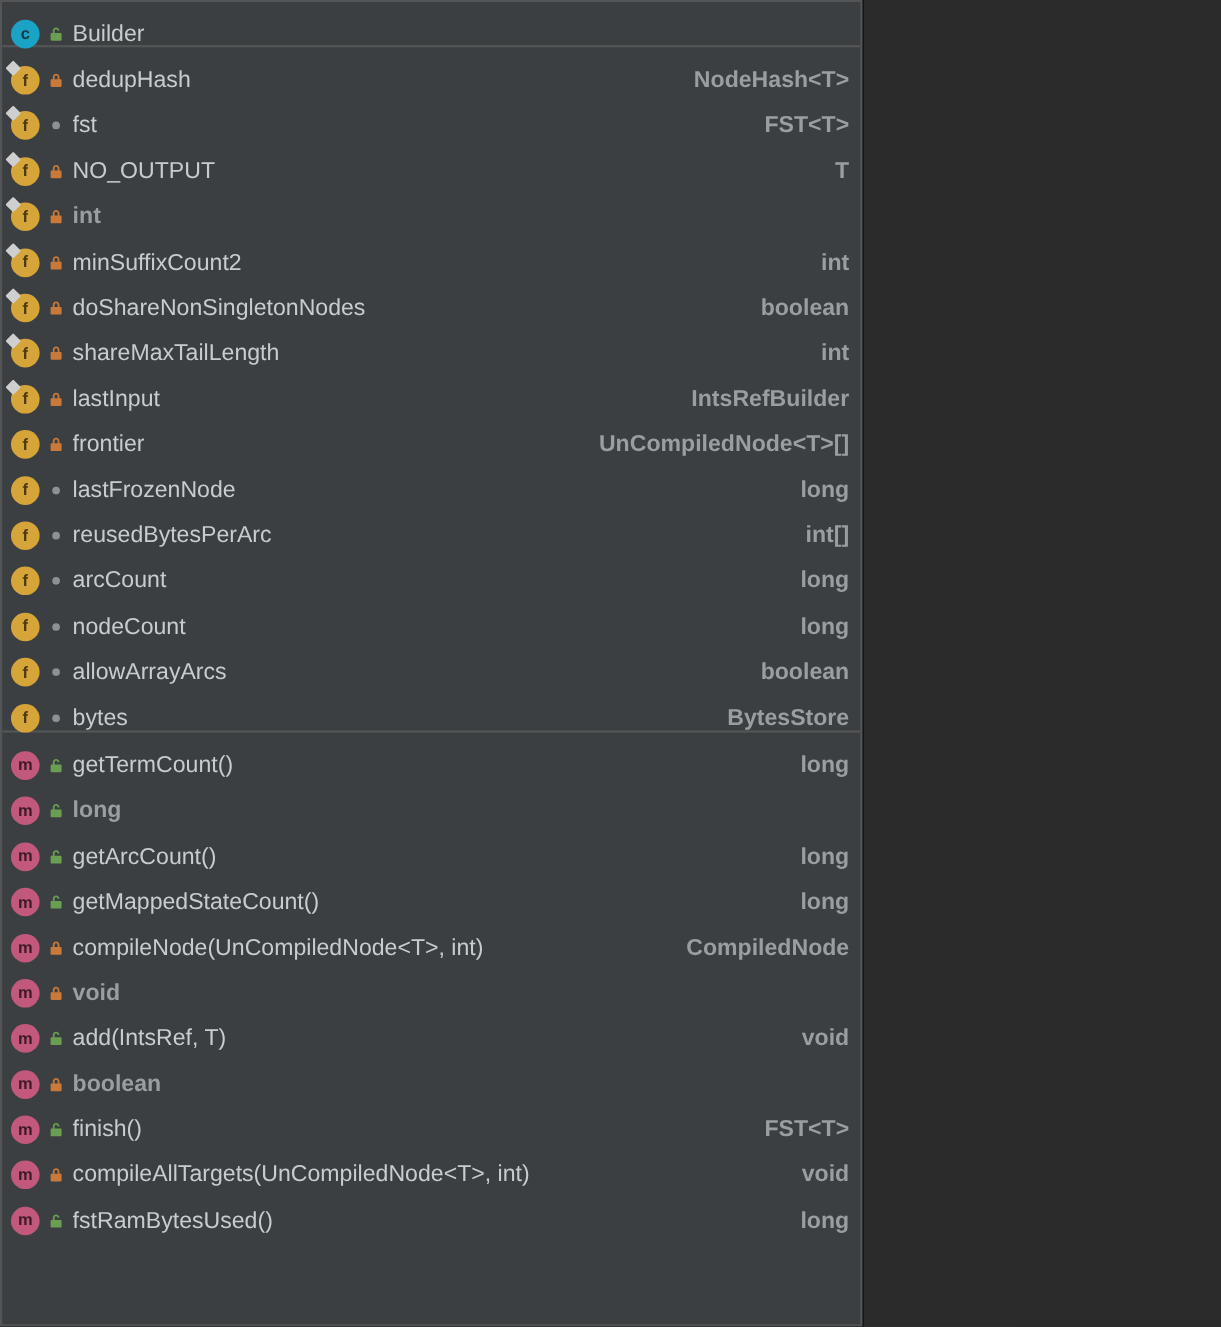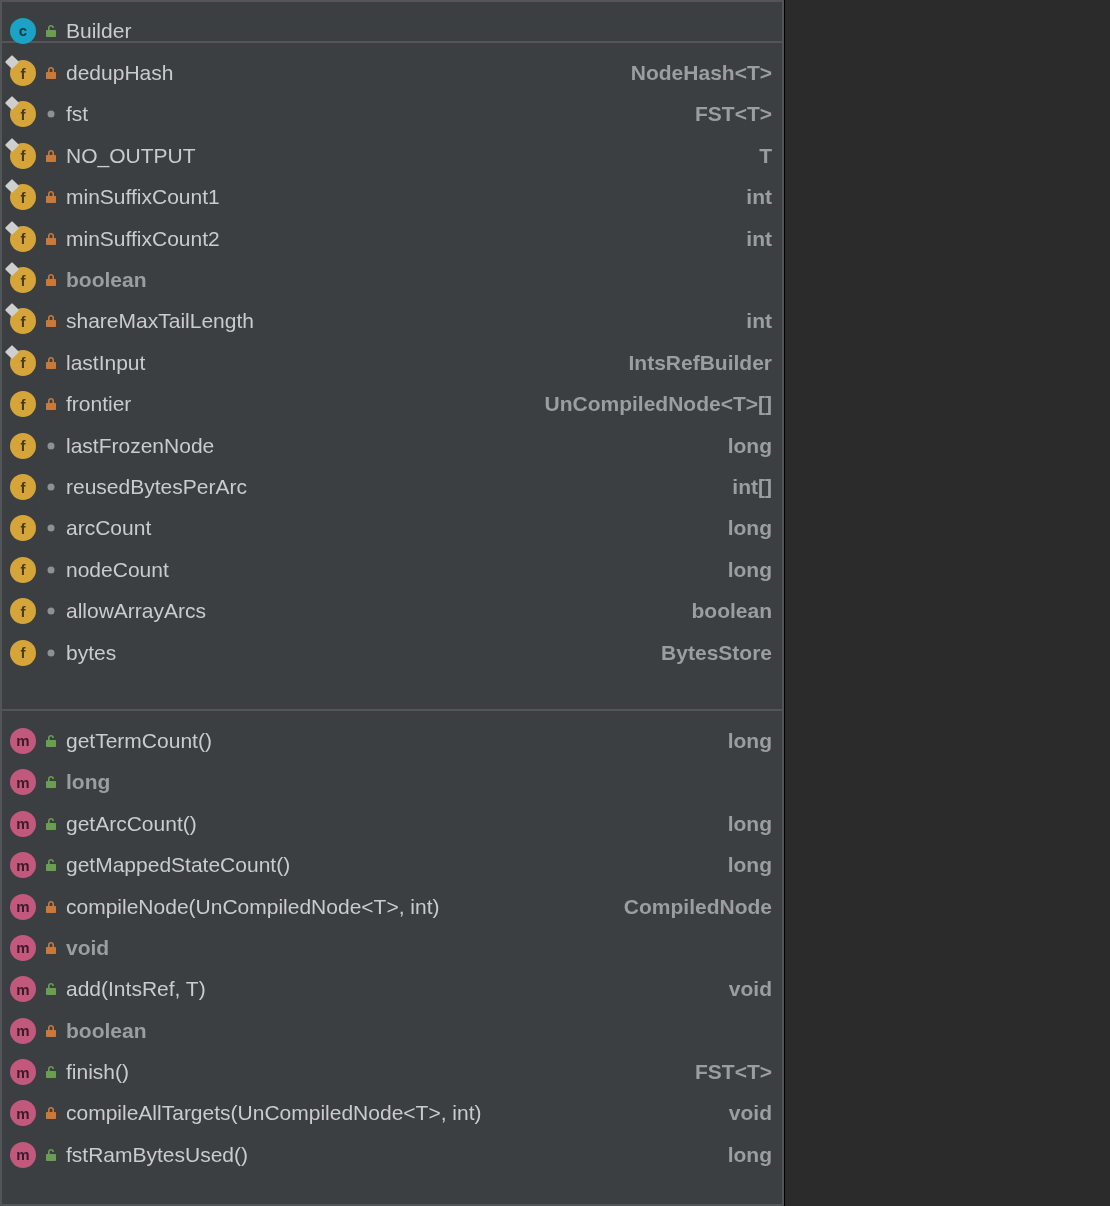--- a/index.html
+++ b/index.html
@@ -36,21 +36,20 @@
     color: #9b9ea0;
     white-space: nowrap;
     font-weight: bold;
   }
   .header {
     border-bottom: 2px solid #535557;
     background: #3c3f41;
   }
   .divider {
     border-top: 2px solid #535557;
-    margin-top: 45px;
   }
   .icon {
     width: 26px;
     height: 26px;
     border-radius: 50%;
     display: flex;
     align-items: center;
     justify-content: center;
     font-size: 15px;
     font-weight: 600;
@@ -135,21 +134,20 @@
       </div>
       <div class="row">
         <span class="icon field">
           <span class="corner"></span>
         </span>
         <span class="mod">
           <svg width="14" height="16" viewBox="0 0 14 16">
             <path fill="#c97a3a" d="M4 7V5c0-1.7 1.3-3 3-3s3 1.3 3 3v2h1c.6 0 1 .4 1 1v5c0 .6-.4 1-1 1H3c-.6 0-1-.4-1-1V8c0-.6.4-1 1-1h1zm1.6 0h2.8V5c0-.8-.6-1.4-1.4-1.4S5.6 4.2 5.6 5v2z"></path>
           </svg>
         </span>
-        <span class="name">minSuffixCount1</span>
         <span class="type">int</span>
       </div>
       <div class="row">
         <span class="icon field">
           <span class="corner"></span>
         </span>
         <span class="mod">
           <svg width="14" height="16" viewBox="0 0 14 16">
             <path fill="#c97a3a" d="M4 7V5c0-1.7 1.3-3 3-3s3 1.3 3 3v2h1c.6 0 1 .4 1 1v5c0 .6-.4 1-1 1H3c-.6 0-1-.4-1-1V8c0-.6.4-1 1-1h1zm1.6 0h2.8V5c0-.8-.6-1.4-1.4-1.4S5.6 4.2 5.6 5v2z"></path>
           </svg>
@@ -159,20 +157,21 @@
       </div>
       <div class="row">
         <span class="icon field">
           <span class="corner"></span>
         </span>
         <span class="mod">
           <svg width="14" height="16" viewBox="0 0 14 16">
             <path fill="#c97a3a" d="M4 7V5c0-1.7 1.3-3 3-3s3 1.3 3 3v2h1c.6 0 1 .4 1 1v5c0 .6-.4 1-1 1H3c-.6 0-1-.4-1-1V8c0-.6.4-1 1-1h1zm1.6 0h2.8V5c0-.8-.6-1.4-1.4-1.4S5.6 4.2 5.6 5v2z"></path>
           </svg>
         </span>
+        <span class="name">doShareNonSingletonNodes</span>
         <span class="type">boolean</span>
       </div>
       <div class="row">
         <span class="icon field">
           <span class="corner"></span>
         </span>
         <span class="mod">
           <svg width="14" height="16" viewBox="0 0 14 16">
             <path fill="#c97a3a" d="M4 7V5c0-1.7 1.3-3 3-3s3 1.3 3 3v2h1c.6 0 1 .4 1 1v5c0 .6-.4 1-1 1H3c-.6 0-1-.4-1-1V8c0-.6.4-1 1-1h1zm1.6 0h2.8V5c0-.8-.6-1.4-1.4-1.4S5.6 4.2 5.6 5v2z"></path>
           </svg>

